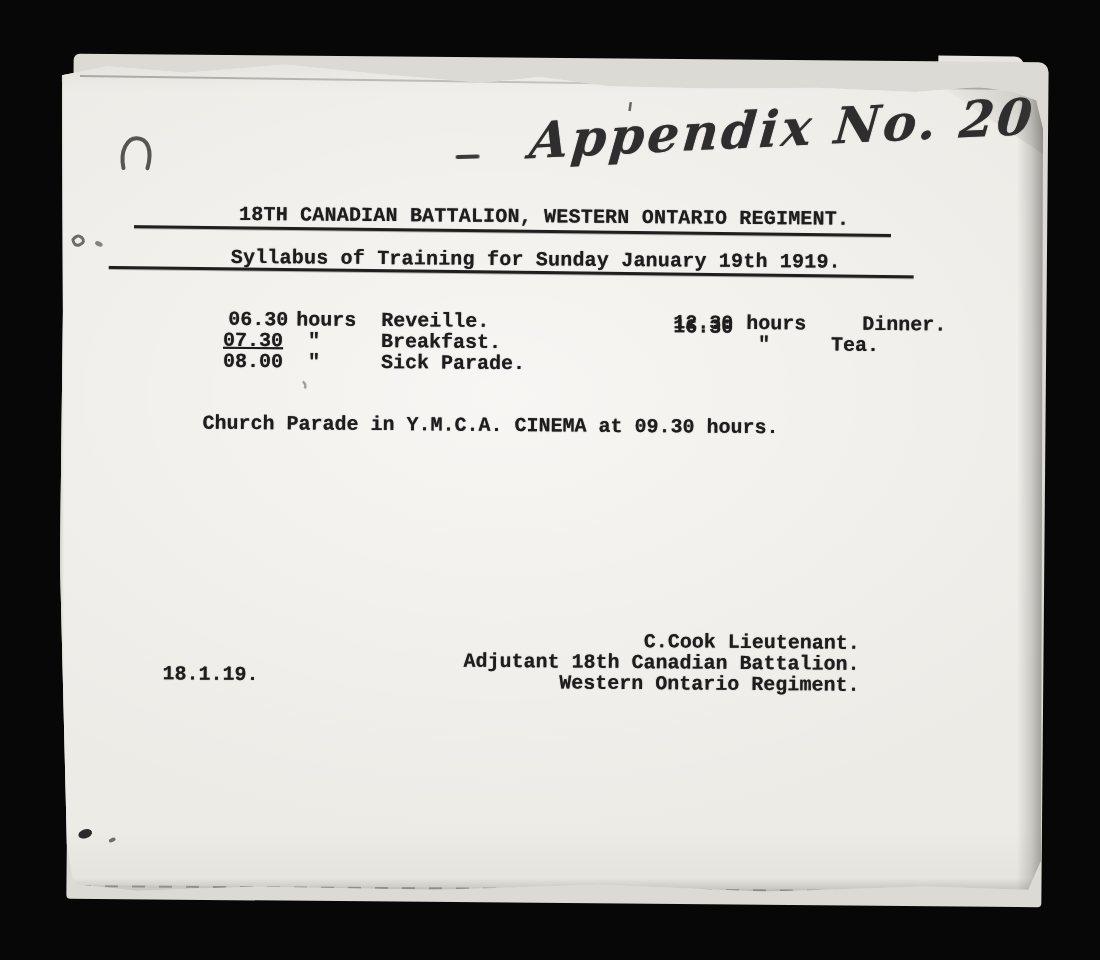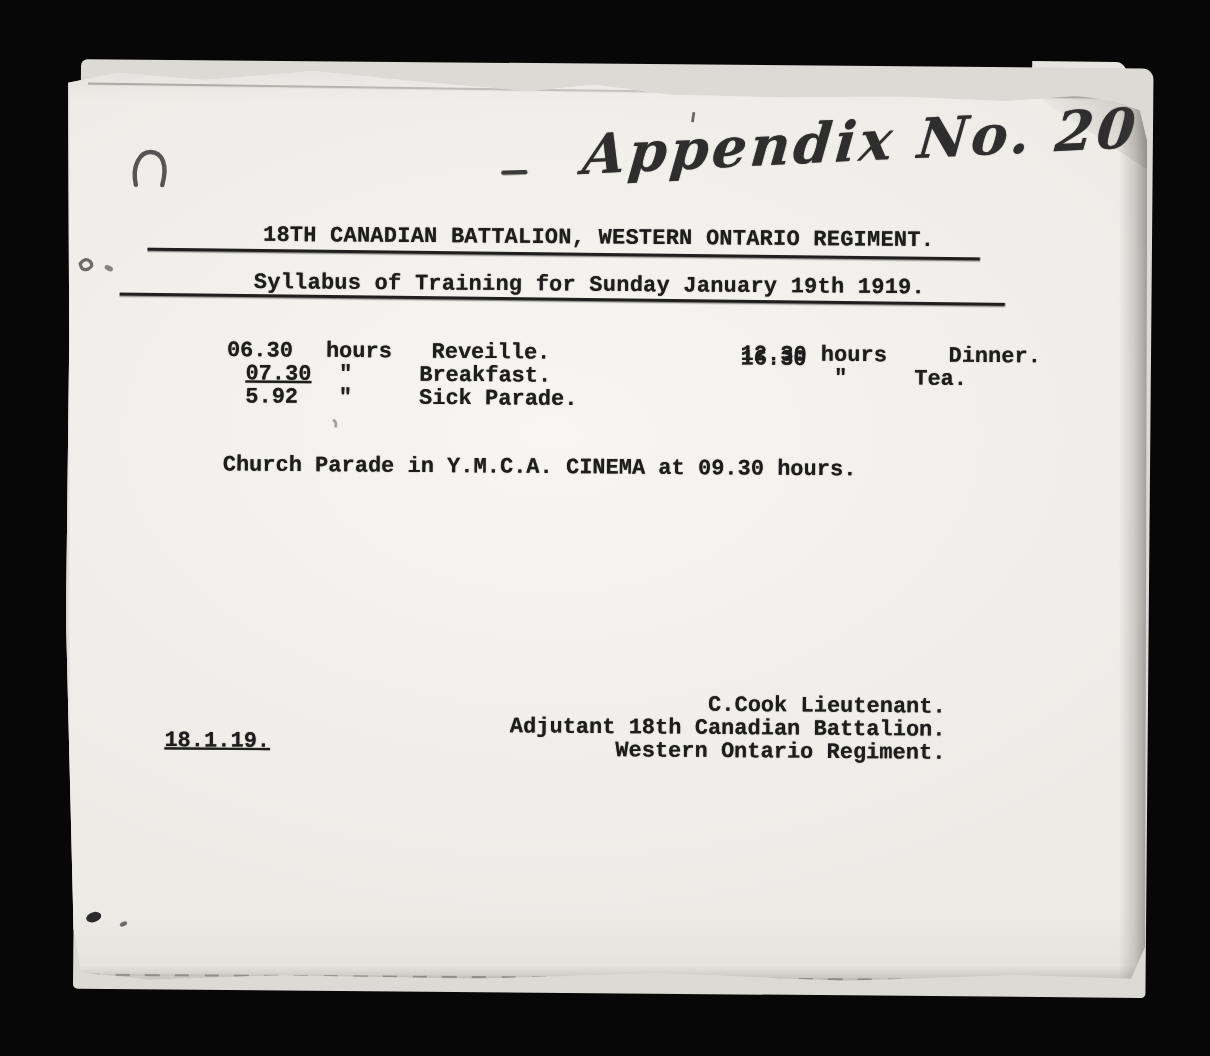--- a/index.html
+++ b/index.html
@@ -125,31 +125,31 @@
     </div>
 
     <div class="tw title" style="left:182px;top:141px;">18TH CANADIAN BATTALION, WESTERN ONTARIO REGIMENT.</div>
     <div class="rule" style="left:77px;top:163px;width:757px;"></div>
 
     <div class="tw title" style="left:174px;top:184px;">Syllabus of Training for Sunday January 19th 1919.</div>
     <div class="rule" style="left:52px;top:204px;width:805px;"></div>
 
     <div>
       <div>
-        <span class="tw" style="left:150px;top:246px;">06.30</span>
+        <span class="tw" style="left:172px;top:246px;">06.30</span>
         <span class="tw" style="left:240px;top:246px;">hours</span>
-        <span class="tw" style="left:336px;top:246px;font-family:Liberation Mono, monospace;">Reveille.</span>
+        <span class="tw" style="left:325px;top:246px;font-family:Liberation Mono, monospace;">Reveille.</span>
       </div>
       <div>
         <span class="tw" style="left:167px;top:267px;text-decoration:underline;">07.30</span>
         <span class="tw" style="left:252px;top:267px;">"</span>
         <span class="tw" style="left:325px;top:267px;">Breakfast.</span>
       </div>
       <div>
-        <span class="tw" style="left:167px;top:288px;">5.92</span>
+        <span class="tw" style="left:167px;top:288px;">08.00</span>
         <span class="tw" style="left:252px;top:288px;">"</span>
         <span class="tw" style="left:325px;top:288px;">Sick Parade.</span>
       </div>
     </div>
 
     <div>
       <div>
         <span class="tw" style="left:617px;top:246px;">12.30</span>
         <span class="tw" style="left:690px;top:246px;">hours</span>
         <span class="tw" style="left:775px;top:246px;margin-left:31px;">Dinner.</span>
@@ -162,16 +162,16 @@
     </div>
 
     <div class="tw" style="left:147px;top:350px;">Church Parade in Y.M.C.A. CINEMA at 09.30 hours.</div>
 
     <div class="sig-block">
       <span class="tw sig-line">C.Cook Lieutenant.</span>
       <span class="tw sig-line">Adjutant 18th Canadian Battalion.</span>
       <span class="tw sig-line">Western Ontario Regiment.</span>
     </div>
 
-    <div class="tw" style="left:96px;top:601px;text-decoration:underline;">18.1.19.</div>
+    <div class="tw" style="left:109px;top:601px;">18.1.19.</div>
 
   </div>
 </div>
 
 </body></html>

